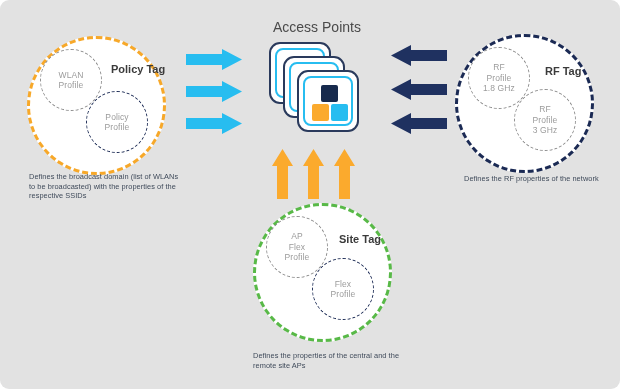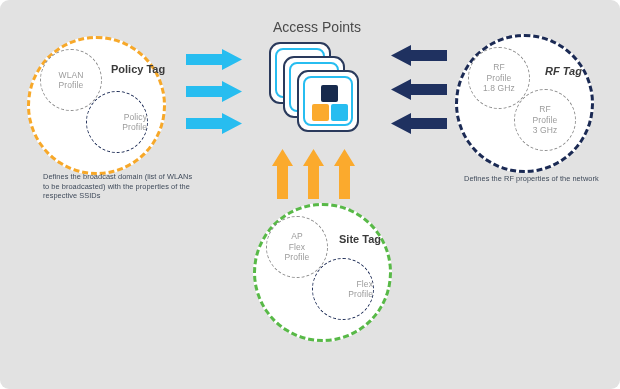--- a/index.html
+++ b/index.html
@@ -54,21 +54,21 @@
     flex-direction: column;
     align-items: center;
     justify-content: center;
     color: #9b9b9b;
     font-size: 8.5px;
     line-height: 10.5px;
     text-align: center;
     letter-spacing: .1px;
   }
   .inner-gray { border: 1.4px dashed #8d8d8d; }
-  .inner-navy { border: 1.6px dashed #1b2a54; align-items: flex-end; }
+  .inner-navy { border: 1.6px dashed #1b2a54; }
 
   .inner-a {
     left: 13px; top: 13px;
     width: 62px; height: 62px;
   }
   .inner-b {
     left: 59px; top: 55px;
     width: 62px; height: 62px;
   }
 
@@ -134,21 +134,21 @@
     <div class="inner-circle inner-gray inner-a">
       <span>WLAN</span>
       <span>Profile</span>
     </div>
     <div class="inner-circle inner-navy inner-b">
       <span>Policy</span>
       <span>Profile</span>
     </div>
     <div class="tag-title" style="left:84px; top:27px;">Policy Tag</div>
   </div>
-  <div class="caption" style="left:29px; top:172px; width:152px;margin-left:14px;">Defines the broadcast domain (list of WLANs to be broadcasted) with the properties of the respective SSIDs</div>
+  <div class="caption" style="left:29px; top:172px; width:152px;">Defines the broadcast domain (list of WLANs to be broadcasted) with the properties of the respective SSIDs</div>
 
   <div class="arrow-h" style="left:186px; top:49px;">
     <svg width="56" height="21" viewBox="0 0 56 21">
       <path d="M0,5 L36,5 L36,0 L56,10.5 L36,21 L36,16 L0,16 Z" fill="#27bdf0"></path>
     </svg>
   </div>
   <div class="arrow-h" style="left:186px; top:81px;">
     <svg width="56" height="21" viewBox="0 0 56 21">
       <path d="M0,5 L36,5 L36,0 L56,10.5 L36,21 L36,16 L0,16 Z" fill="#27bdf0"></path>
     </svg>
@@ -195,21 +195,21 @@
     <div class="inner-circle inner-gray inner-a">
       <span>RF</span>
       <span>Profile</span>
       <span>1.8 GHz</span>
     </div>
     <div class="inner-circle inner-gray inner-b">
       <span>RF</span>
       <span>Profile</span>
       <span>3 GHz</span>
     </div>
-    <div class="tag-title" style="left:90px; top:31px;font-style:italic;">RF Tag</div>
+    <div class="tag-title" style="left:90px; top:31px;">RF Tag</div>
   </div>
   <div class="caption" style="left:456px; top:174px; width:140px;padding-left:8px;">Defines the RF properties of the network</div>
 
   <div class="arrow-v" style="left:272px; top:149px;">
     <svg width="21" height="50" viewBox="0 0 21 50">
       <path d="M5,50 L5,17 L0,17 L10.5,0 L21,17 L16,17 L16,50 Z" fill="#fbaa2d"></path>
     </svg>
   </div>
   <div class="arrow-v" style="left:303px; top:149px;">
     <svg width="21" height="50" viewBox="0 0 21 50">
@@ -228,14 +228,15 @@
       <span>AP</span>
       <span>Flex</span>
       <span>Profile</span>
     </div>
     <div class="inner-circle inner-navy inner-b">
       <span>Flex</span>
       <span>Profile</span>
     </div>
     <div class="tag-title" style="left:86px; top:30px;text-align:right;">Site Tag</div>
   </div>
+  <div class="caption" style="left:253px; top:351px; width:150px; text-align:left;">Defines the properties of the central and the remote site APs</div>
 
 </div>
 
 </body></html>

